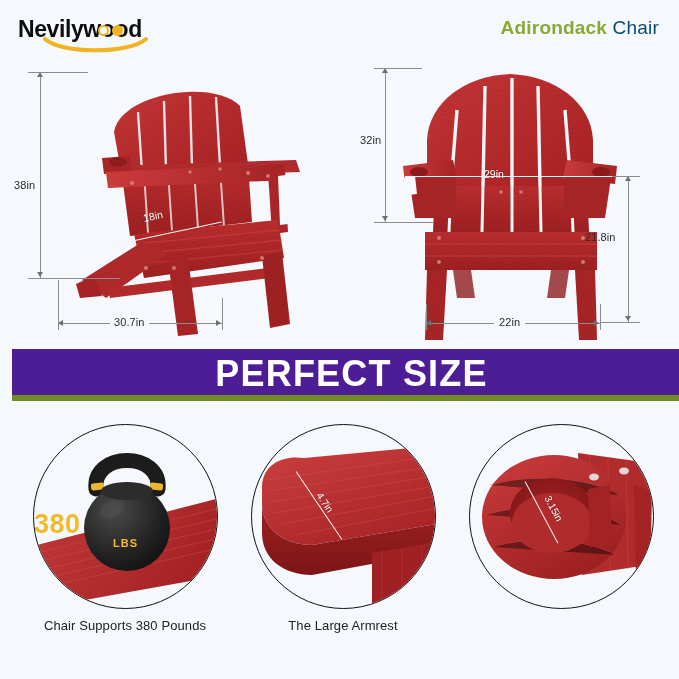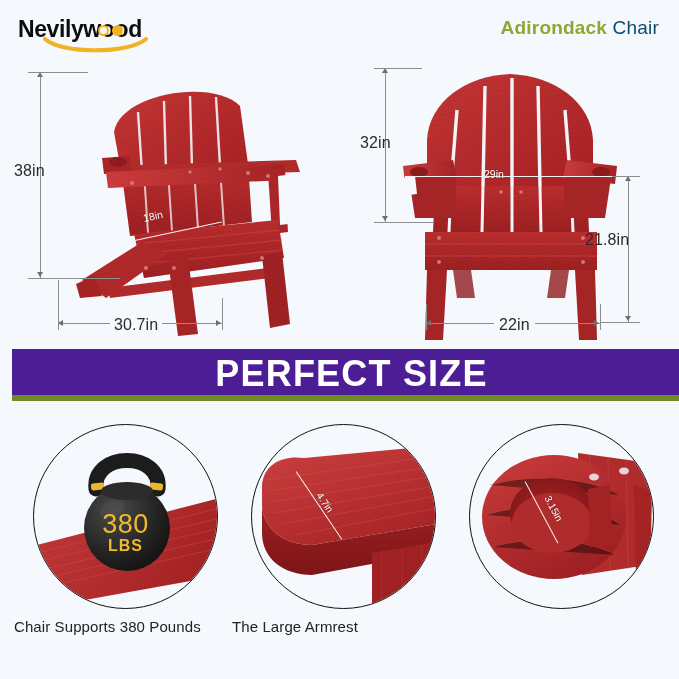--- a/index.html
+++ b/index.html
@@ -33,21 +33,21 @@
     position:absolute; right:20px; top:18px;
     font-size:19px; line-height:1; white-space:nowrap;
   }
   .title-strong { font-weight:700; color:#8aa832; letter-spacing:0.2px; }
   .title-light { font-weight:400; color:#0c4a6e; letter-spacing:0.2px; }
 
   
   .diagram-area { position:absolute; top:58px; left:0; width:679px; height:288px; }
 
   .dim-label {
-    position:absolute; font-size:16px; color:#2b2b2b;
+    position:absolute; font-size:11px; color:#2b2b2b;
     white-space:nowrap; letter-spacing:0.1px;
   }
   .dim-line-v { position:absolute; width:1px; background:#8d8d8d; }
   .dim-line-h { position:absolute; height:1px; background:#8d8d8d; }
   .tick-h { position:absolute; height:1px; background:#8d8d8d; }
   .tick-v { position:absolute; width:1px; background:#8d8d8d; }
 
   .arrow { position:absolute; width:0; height:0; }
   .arrow-up    { border-left:3.2px solid transparent; border-right:3.2px solid transparent; border-bottom:5.5px solid #6f6f6f; }
   .arrow-down  { border-left:3.2px solid transparent; border-right:3.2px solid transparent; border-top:5.5px solid #6f6f6f; }
@@ -87,33 +87,33 @@
 
   .circle-wrap {
     position:absolute; left:19px; top:6px; width:185px; height:185px;
   }
   .circle-ring {
     position:absolute; inset:0; border-radius:50%;
     border:1.6px solid #111; overflow:hidden; background:#f5f8fc;
   }
   .caption {
     position:absolute; left:0; top:200px; width:222px;
-    font-size:15px; color:#222;
+    text-align:center; font-size:13px; color:#222;
     letter-spacing:0.1px; white-space:nowrap;
   }
 
   
   .kb-num {
-    position:absolute; width:100%; text-align:center;
-    font-weight:400; color:#f2b92d; font-size:27px; letter-spacing:0.5px;
+    position:absolute; width:100%; text-align:left;
+    font-weight:700; color:#f2b92d; font-size:27px; letter-spacing:0.5px;
     top:84px; left:0;
   }
   .kb-lbs {
     position:absolute; width:100%; text-align:center;
-    font-weight:700; color:#f2b92d; font-size:16px; letter-spacing:1px;
+    font-weight:700; color:#f2b92d; font-size:11px; letter-spacing:1px;
     top:112px; left:0;
   }
 
   .rot-label {
     position:absolute; font-size:10px; color:#fff; white-space:nowrap;
     text-shadow:0 0 2px rgba(0,0,0,.4);
   }
 </style>
 </head>
 <body>
@@ -213,21 +213,21 @@
       <circle cx="148" cy="97" r="1.7"></circle>
         <circle cx="118" cy="100" r="1.7"></circle>
     </g>
   </svg>
 
   <div class="dim-line-v" style="left:40px; top:14px; height:206px;"></div>
   <div class="arrow arrow-up" style="left:37px; top:14px;"></div>
   <div class="arrow arrow-down" style="left:37px; top:214px;"></div>
   <div class="tick-h" style="left:28px; top:14px; width:60px;"></div>
   <div class="tick-h" style="left:28px; top:220px; width:92px;"></div>
-  <div class="dim-label" style="left:14px; top:104px;">38in</div>
+  <div class="dim-label" style="left:14px; top:121px;">38in</div>
 
   <div class="dim-line-h" style="left:58px; top:265px; width:164px;"></div>
   <div class="arrow arrow-left" style="left:58px; top:262px;"></div>
   <div class="arrow arrow-right" style="left:216px; top:262px;"></div>
   <div class="tick-v" style="left:58px; top:222px; height:50px;"></div>
   <div class="tick-v" style="left:222px; top:240px; height:32px;"></div>
   <div class="dim-label" style="left:110px; top:258px; background:#f5f8fc; padding:0 4px;">30.7in</div>
 
   <div class="dim-white" style="left:116px; top:186px; width:108px; height:1.4px; transform:rotate(-12deg); transform-origin:left center;"></div>
   <div class="dim-white-label" style="left:143px; top:152px; transform:rotate(-12deg);">18in</div>

